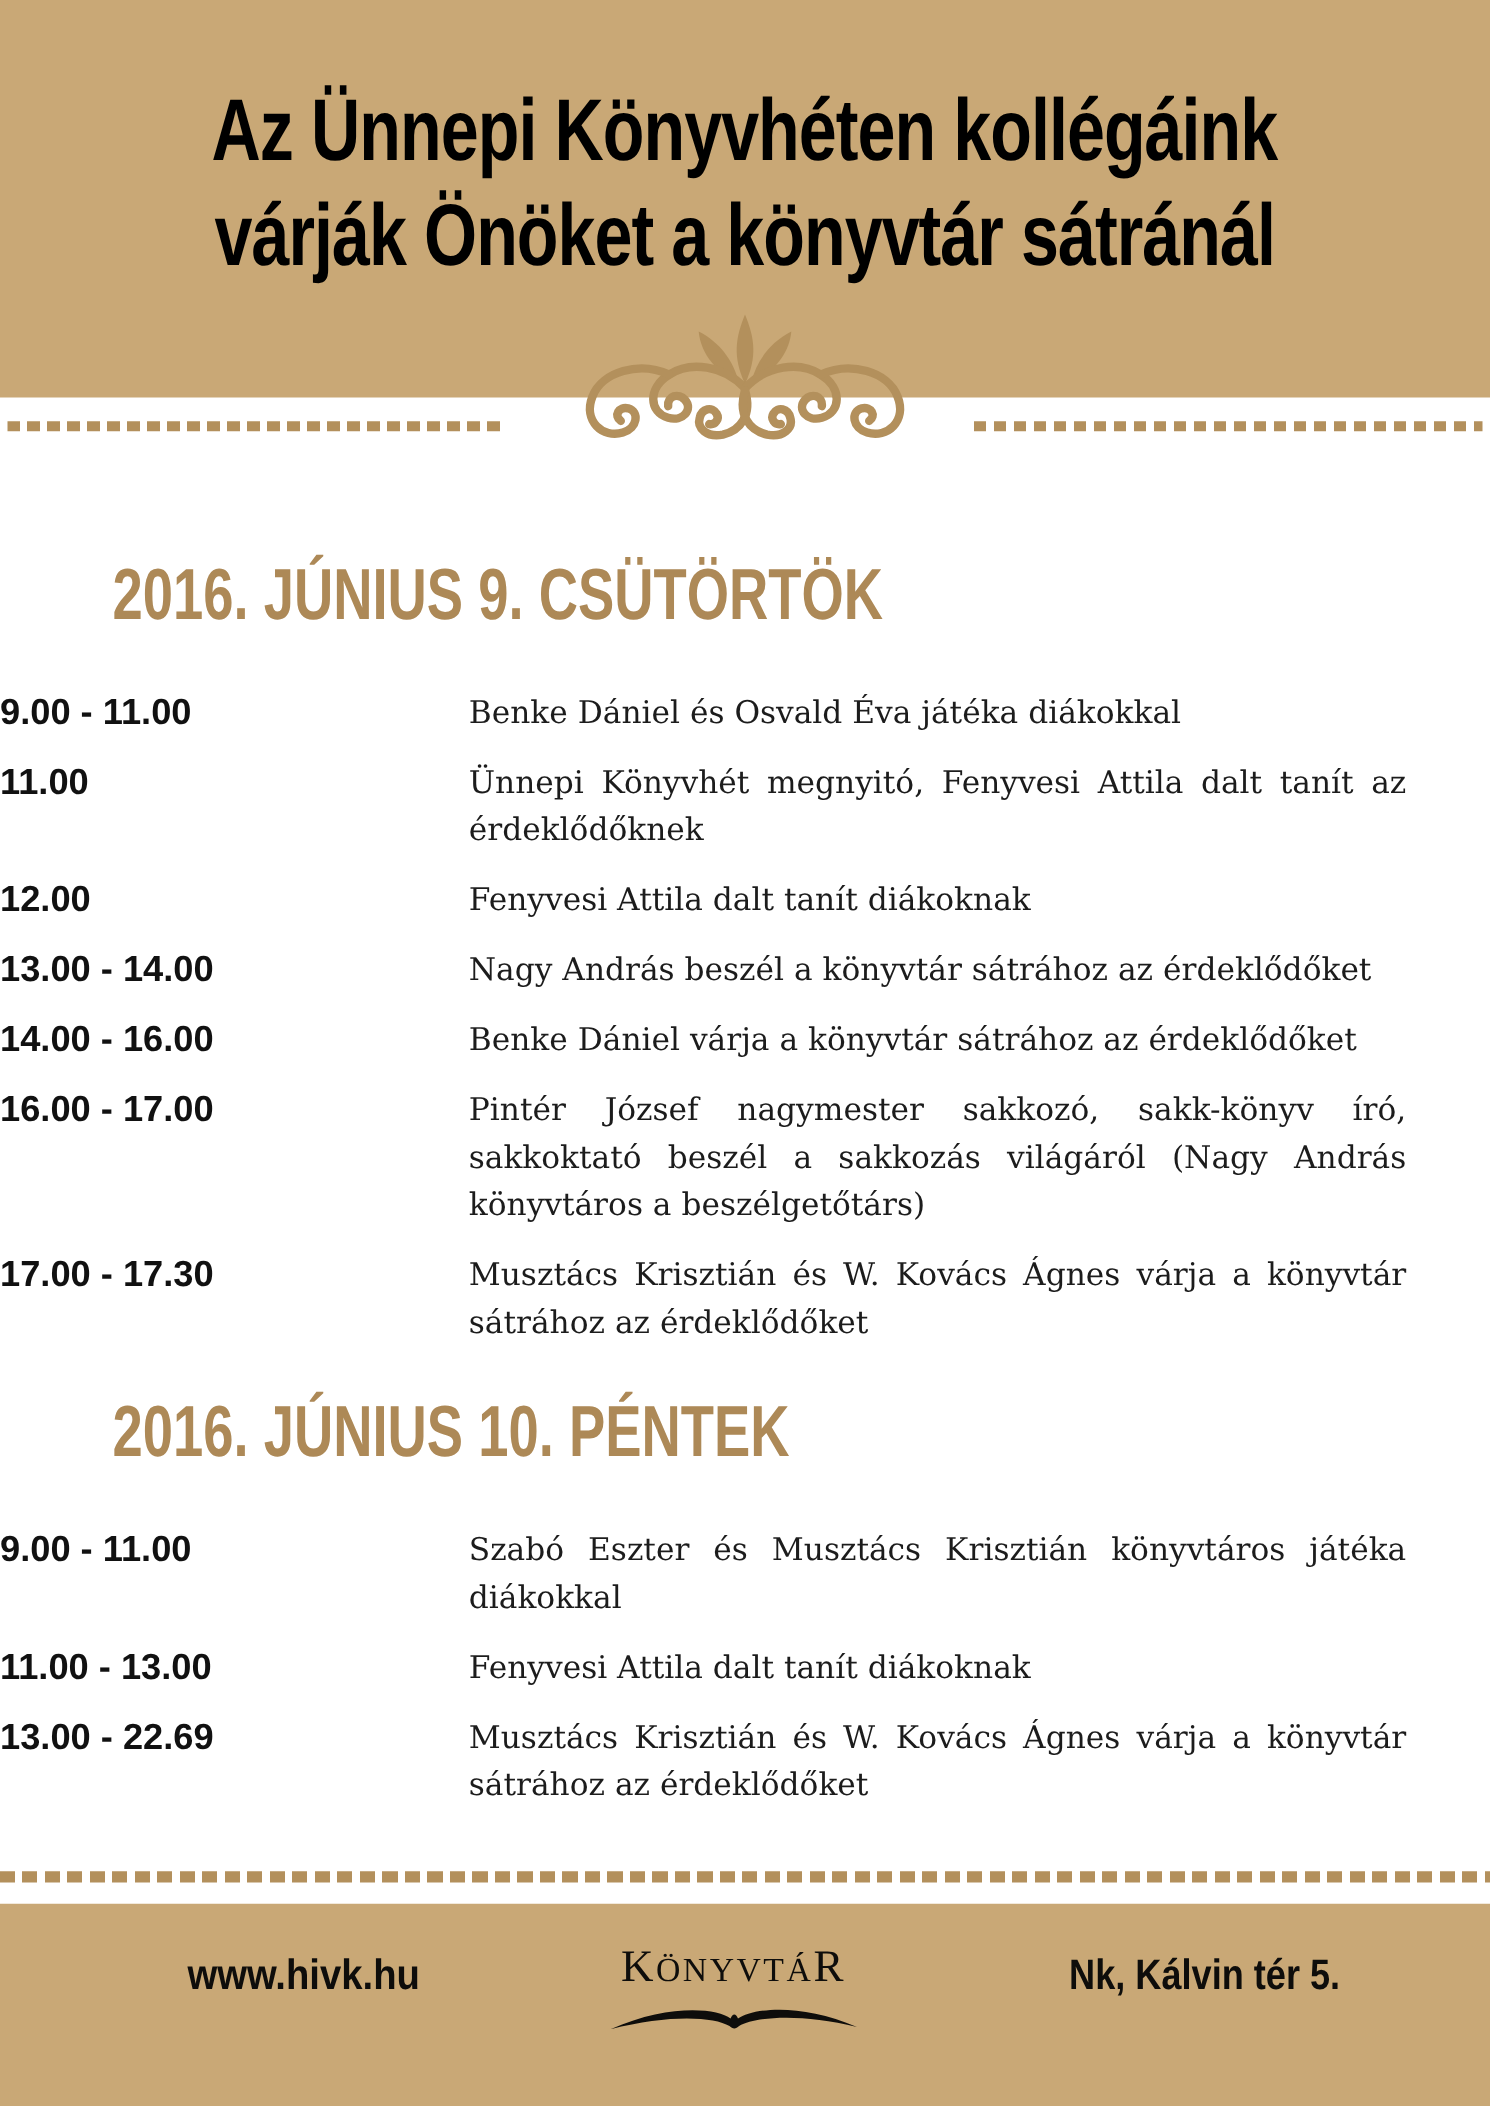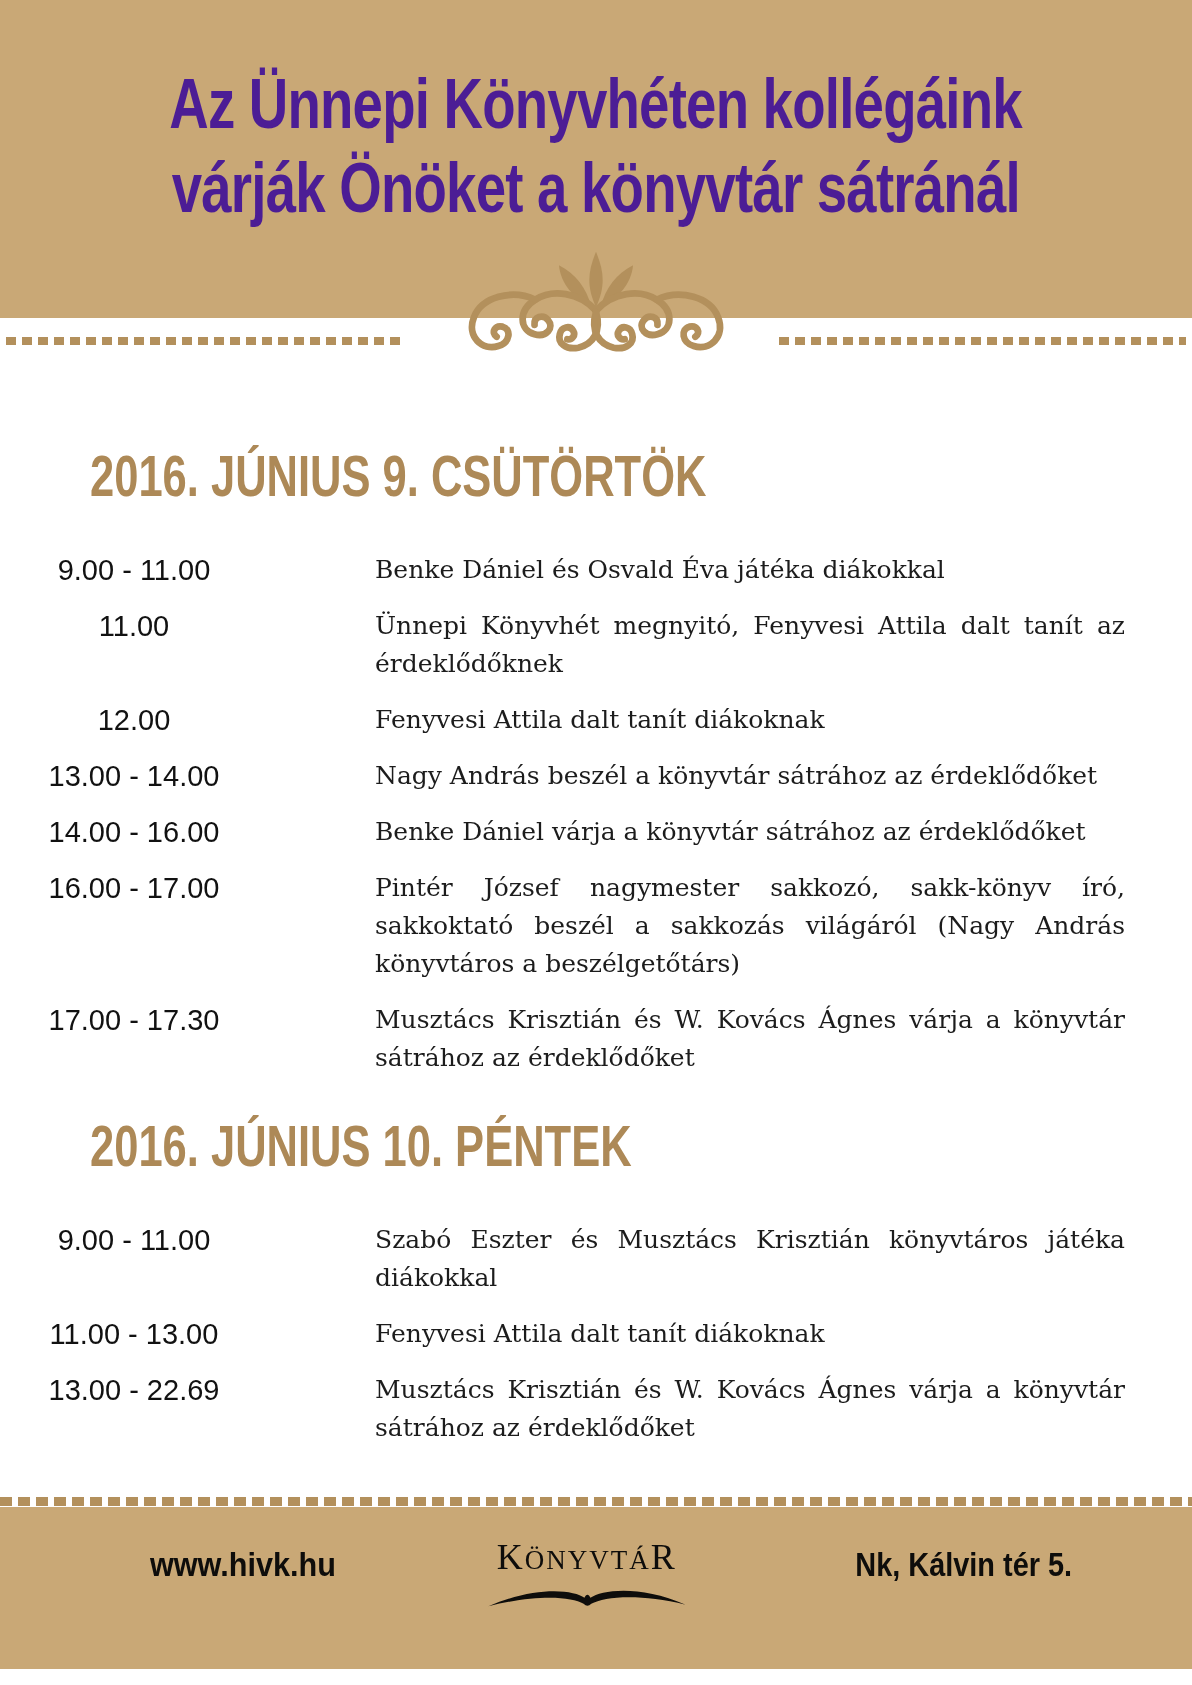--- a/index.html
+++ b/index.html
@@ -14,21 +14,21 @@
 
   
   .header{
     position:relative;
     width:100%;height:318px;
     background:#c9a876;
   }
   .title{
     padding-top:62px;
     text-align:center;
-    color:#4c1d95;
+    color:#000000;
     font-weight:bold;
     font-size:70px;
     line-height:84px;
     letter-spacing:-1px;
   }
   .title .tline{
     display:inline-block;
     transform:scaleX(0.78);
     transform-origin:center;
     white-space:nowrap;
@@ -67,42 +67,42 @@
   .section:first-child .section-heading{margin-top:129px;}
   .section + .section .section-heading{margin-top:40px;}
   .row{
     display:flex;
     align-items:flex-start;
     margin-bottom:18px;
   }
   .time{
     width:268px;
     flex:0 0 268px;
-    text-align:center;
-    font-weight:normal;
+    text-align:left;
+    font-weight:bold;
     font-size:29px;
     line-height:38px;
     color:#111111;
     white-space:nowrap;
   }
   .desc{
     width:750px;
     flex:0 0 750px;
     margin-left:107px;
     font-family:"DejaVu Serif","Liberation Serif",serif;
     font-size:25px;
     line-height:38px;
     color:#1c1c1c;
     text-align:justify;
   }
 
   
   .footer{
     position:absolute;
-    left:0;bottom:16px;
+    left:0;bottom:0;
     width:100%;height:162px;
     background:#c9a876;
     z-index:2;
   }
   .footer-inner{
     display:flex;
     justify-content:space-between;
     align-items:flex-start;
     padding:32px 120px 0 150px;
   }

